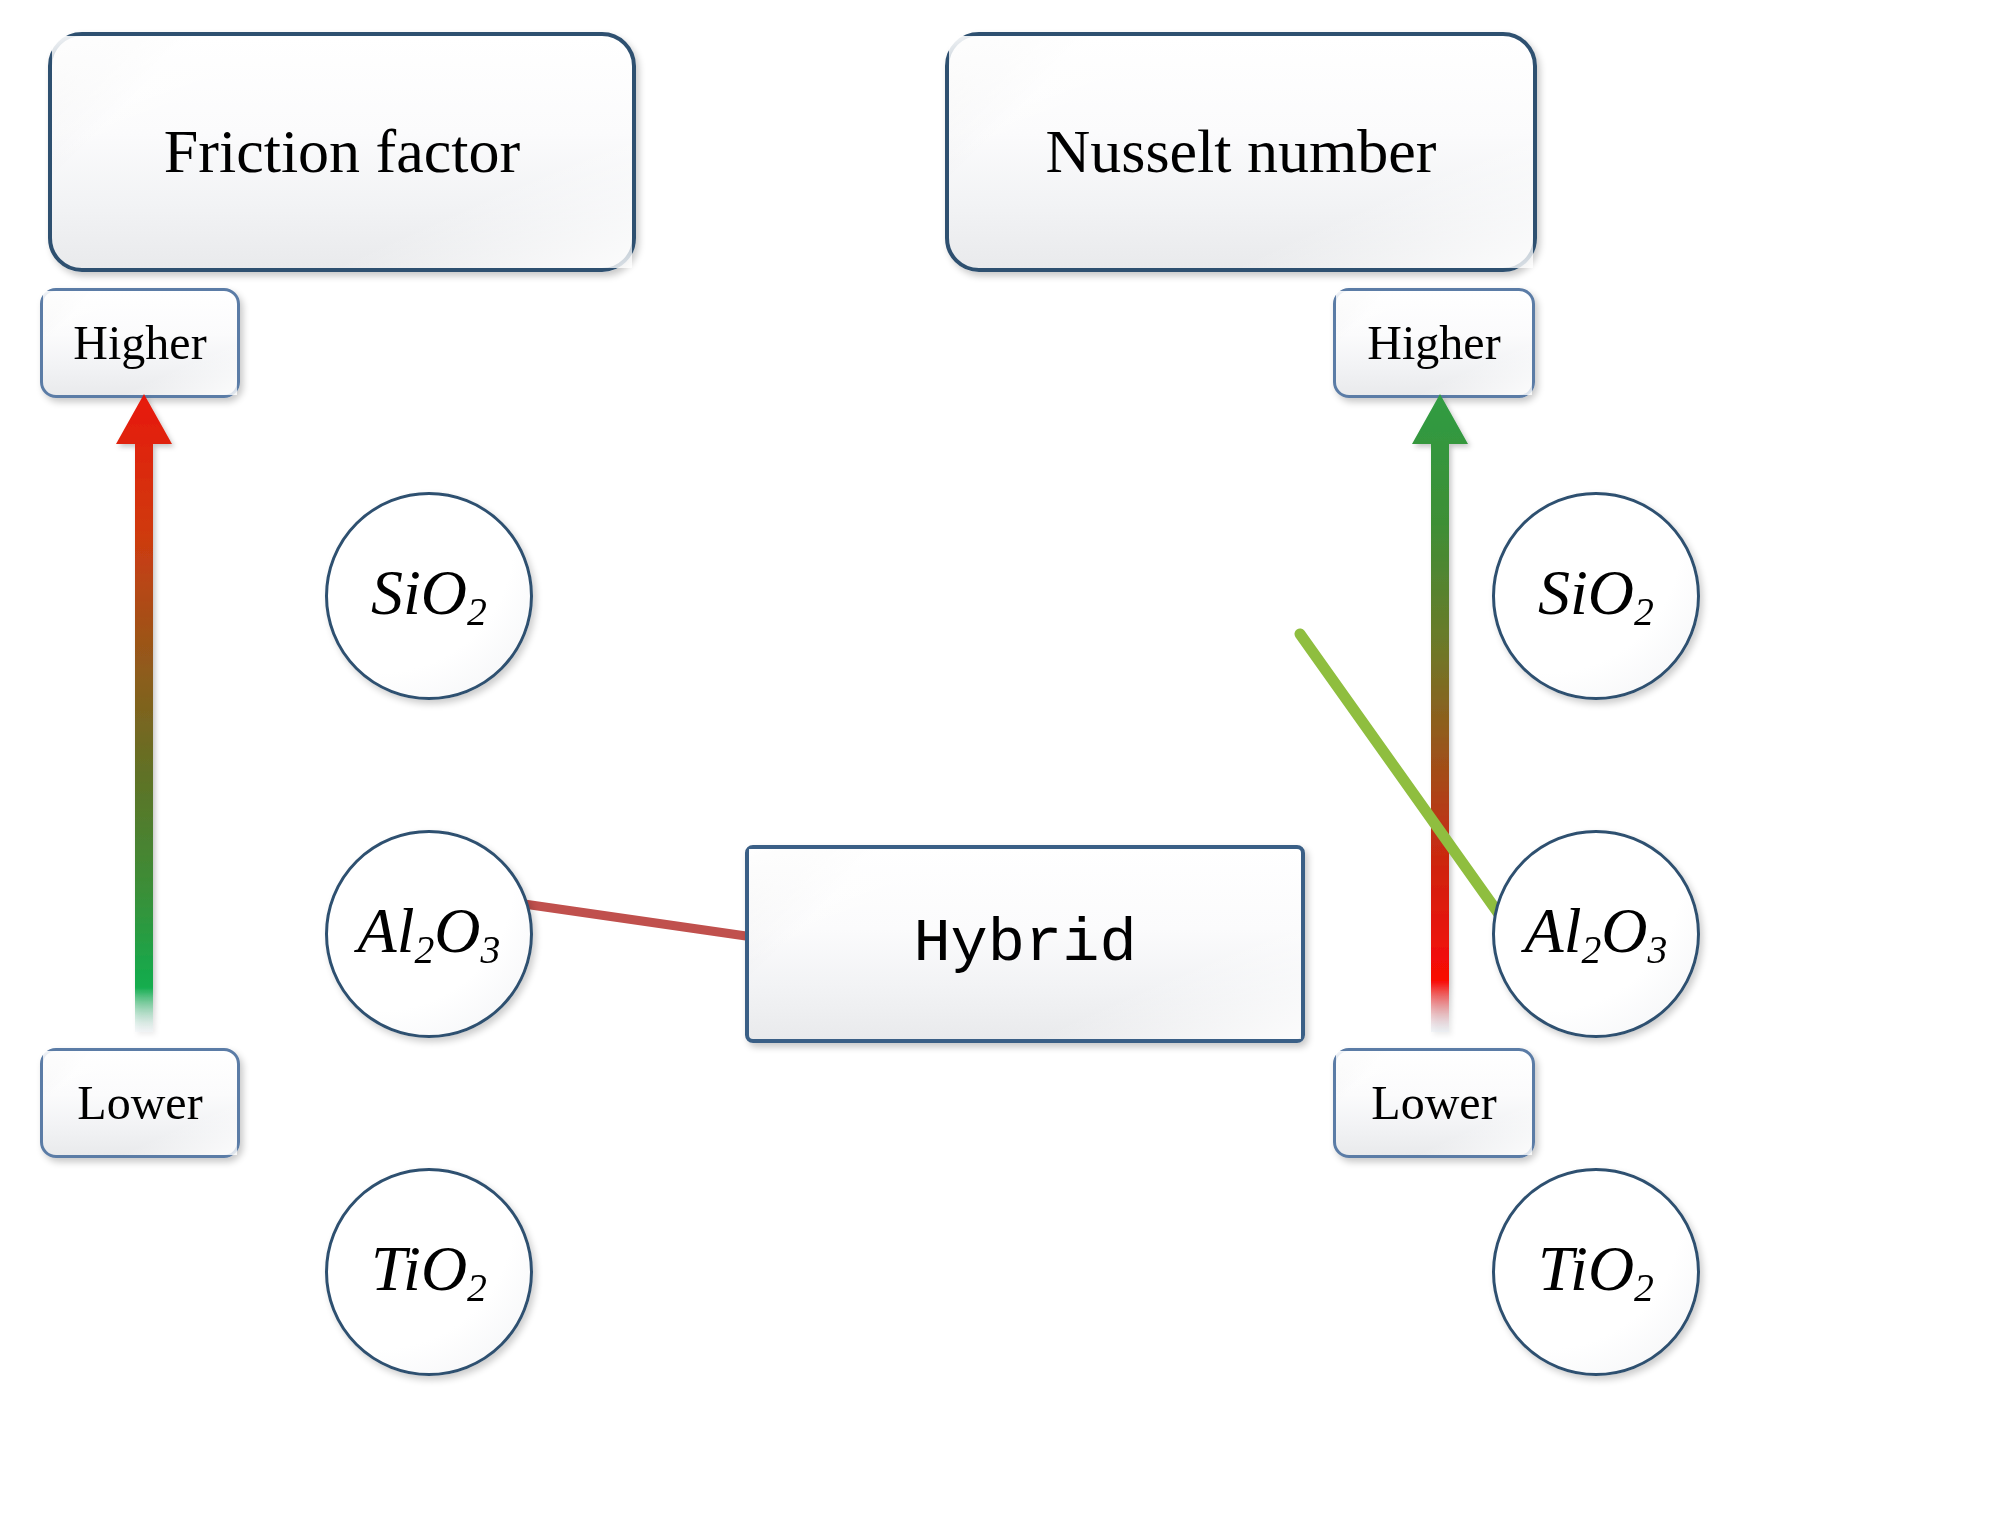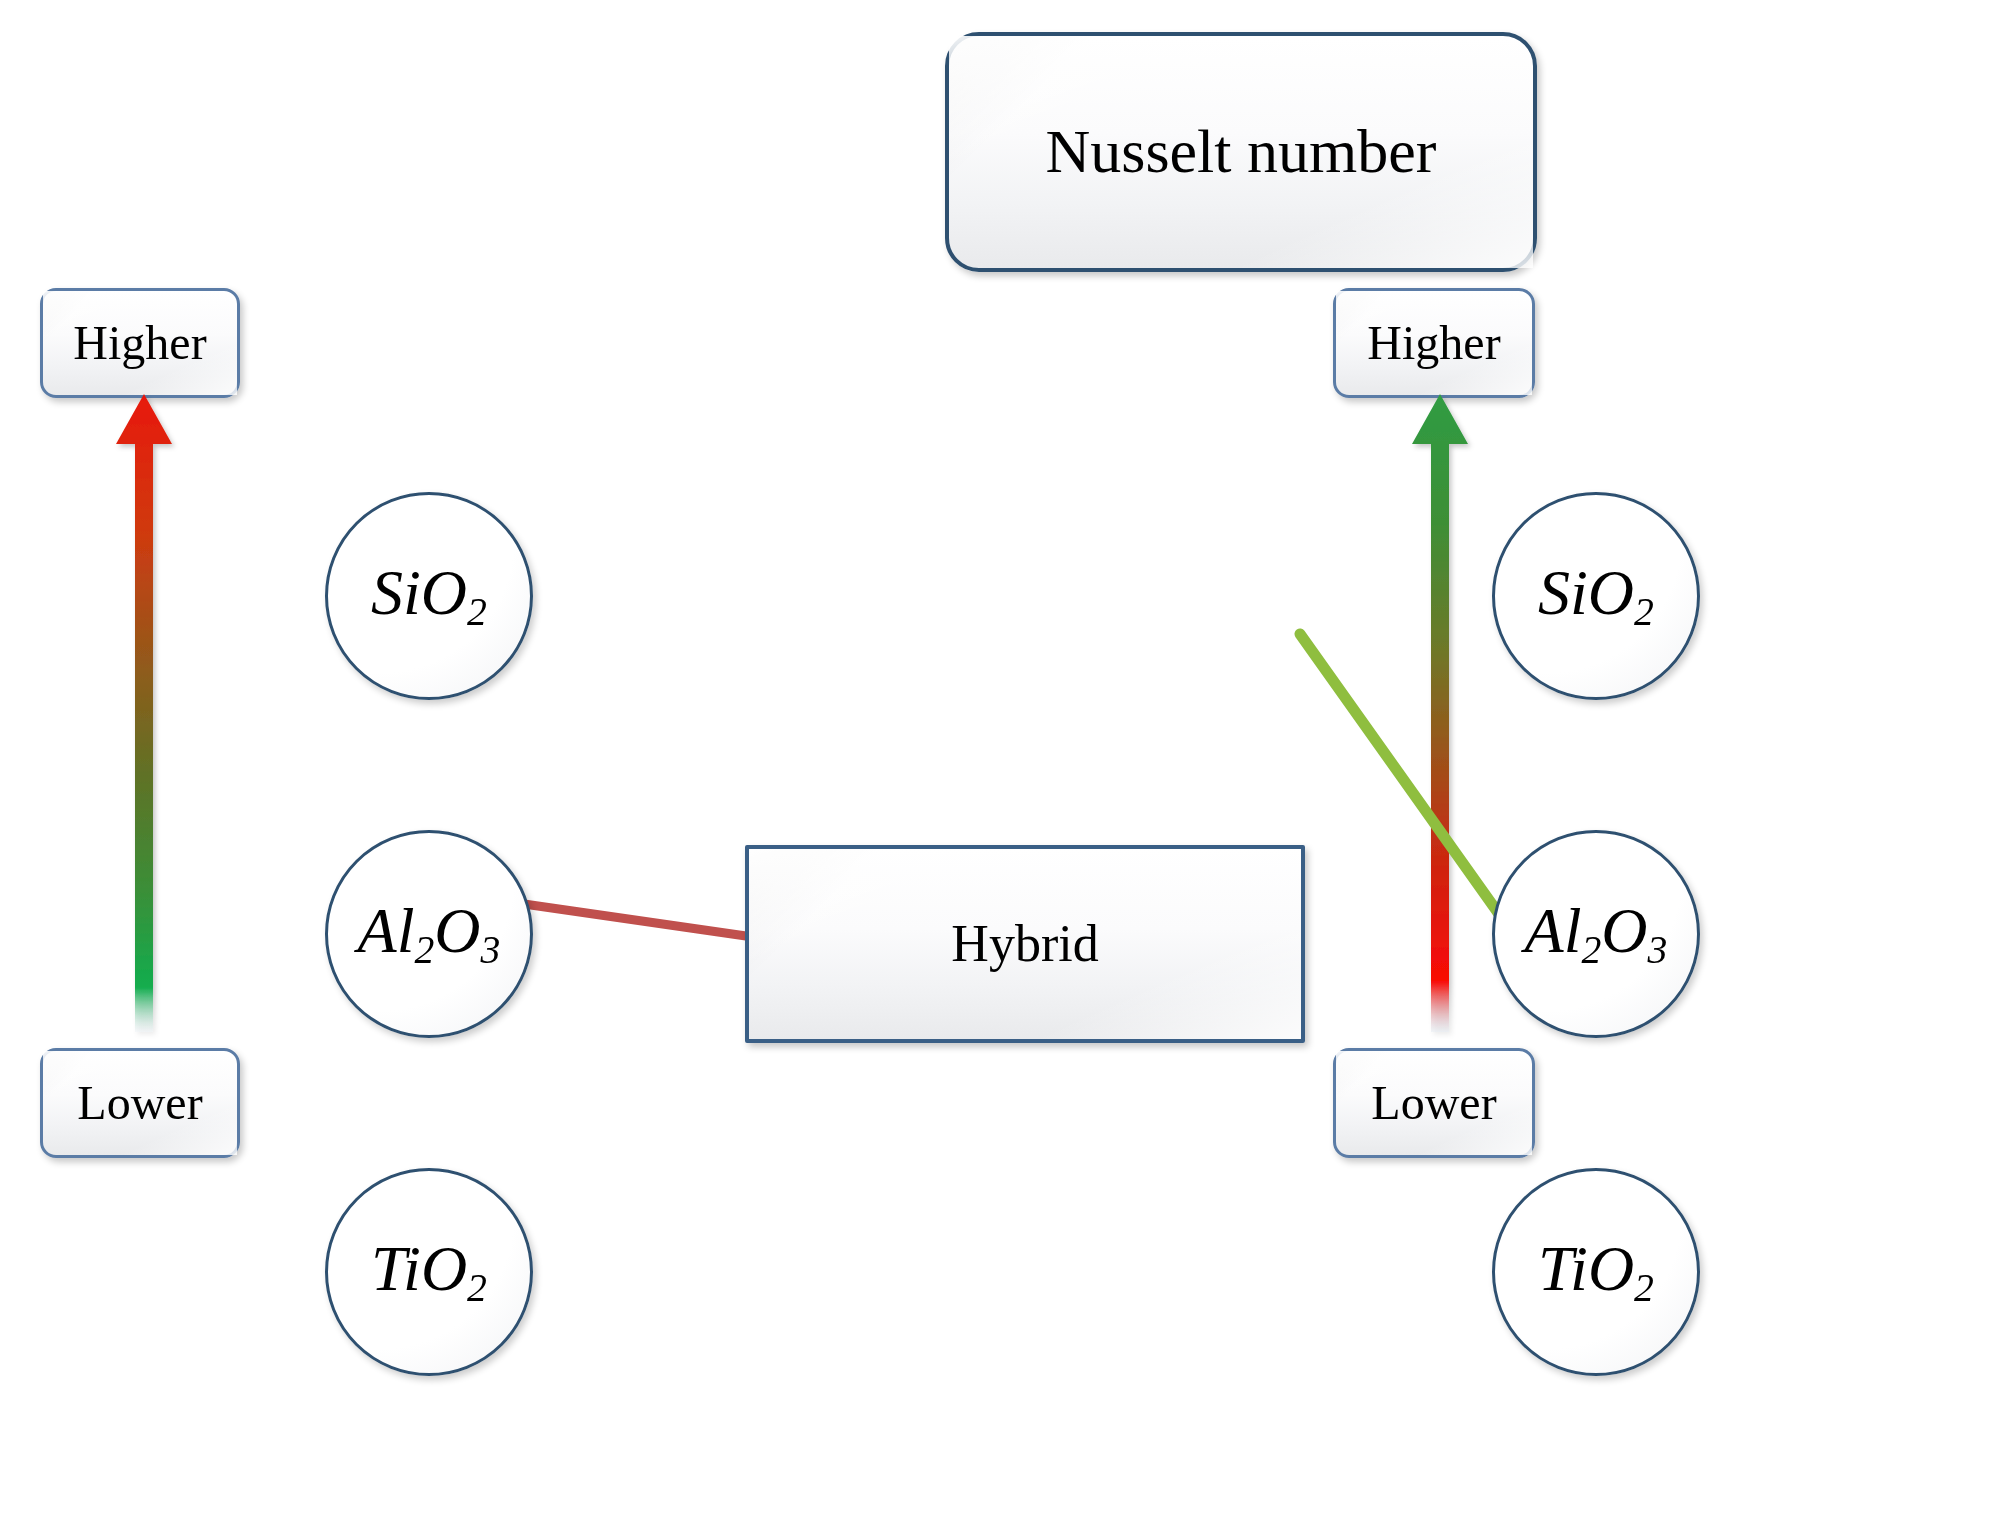--- a/index.html
+++ b/index.html
@@ -59,23 +59,24 @@
 
   
   .hl-box {
     border-radius: 16px;
     font-size: 48px;
     border: 3px solid #5b7ca6;
   }
 
   
   .center-box {
-    border-radius: 2px;
-    font-size: 52px;
+    border-radius: 8px;
+    font-size: 62px;
     border: 4px solid #3a5f86;
+    font-family: Liberation Mono, monospace;
   }
 
   
   .sa-circle {
     position: absolute;
     box-sizing: border-box;
     border-radius: 50%;
     background:
       radial-gradient(120% 120% at 26% 22%, #ffffff 0%, #ffffff 55%, #f4f5f7 82%, #eceef1 100%);
     border: 3px solid #2e5070;
@@ -100,20 +101,23 @@
   
   .connector { position: absolute; }
 
   svg { display: block; overflow: visible; }
 </style>
 </head>
 <body>
 
 <div id="stage">
 
+  <div class="sa-box header-box" style="left:48px; top:32px; width:588px; height:240px;">
+    <span>Friction factor</span>
+  </div>
 
   <div class="sa-box header-box" style="left:945px; top:32px; width:592px; height:240px;">
     <span>Nusselt number</span>
   </div>
 
   <div class="sa-box hl-box" style="left:40px; top:288px; width:200px; height:110px;">
     <span>Higher</span>
   </div>
 
   <div class="sa-box hl-box" style="left:40px; top:1048px; width:200px; height:110px;">

